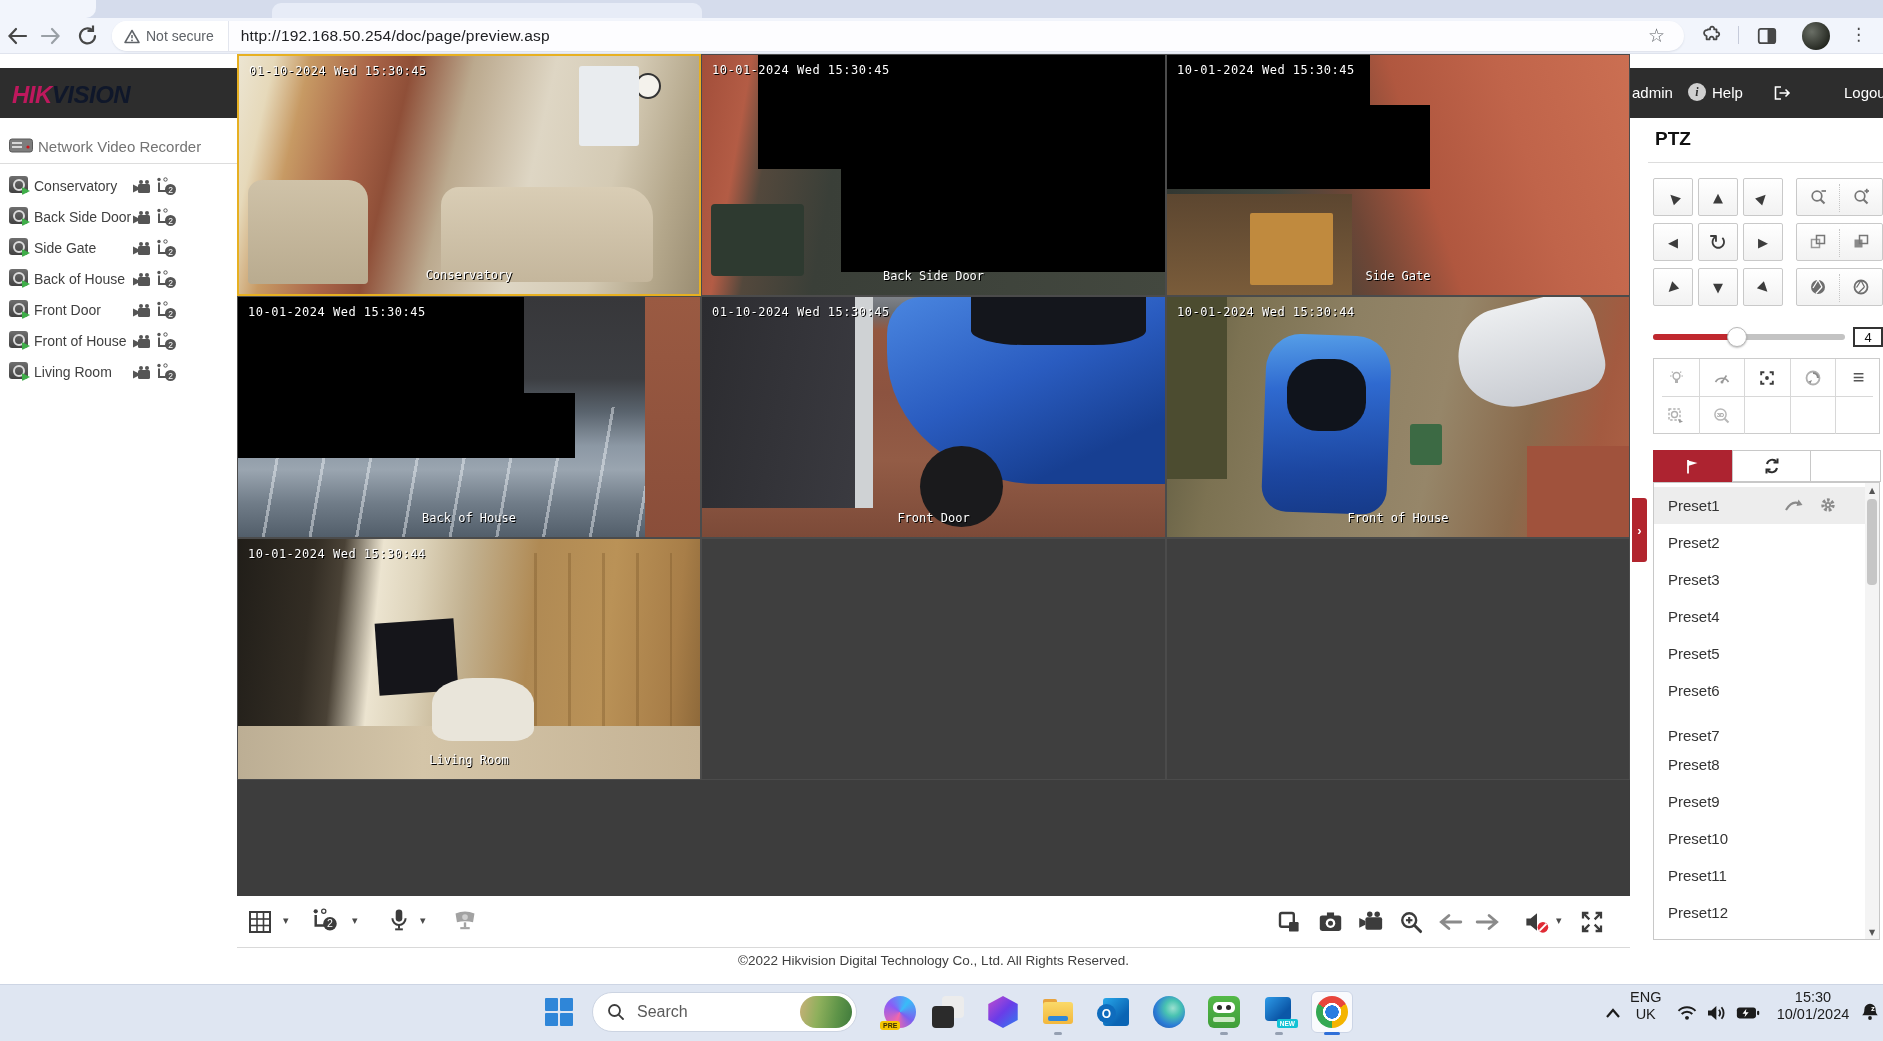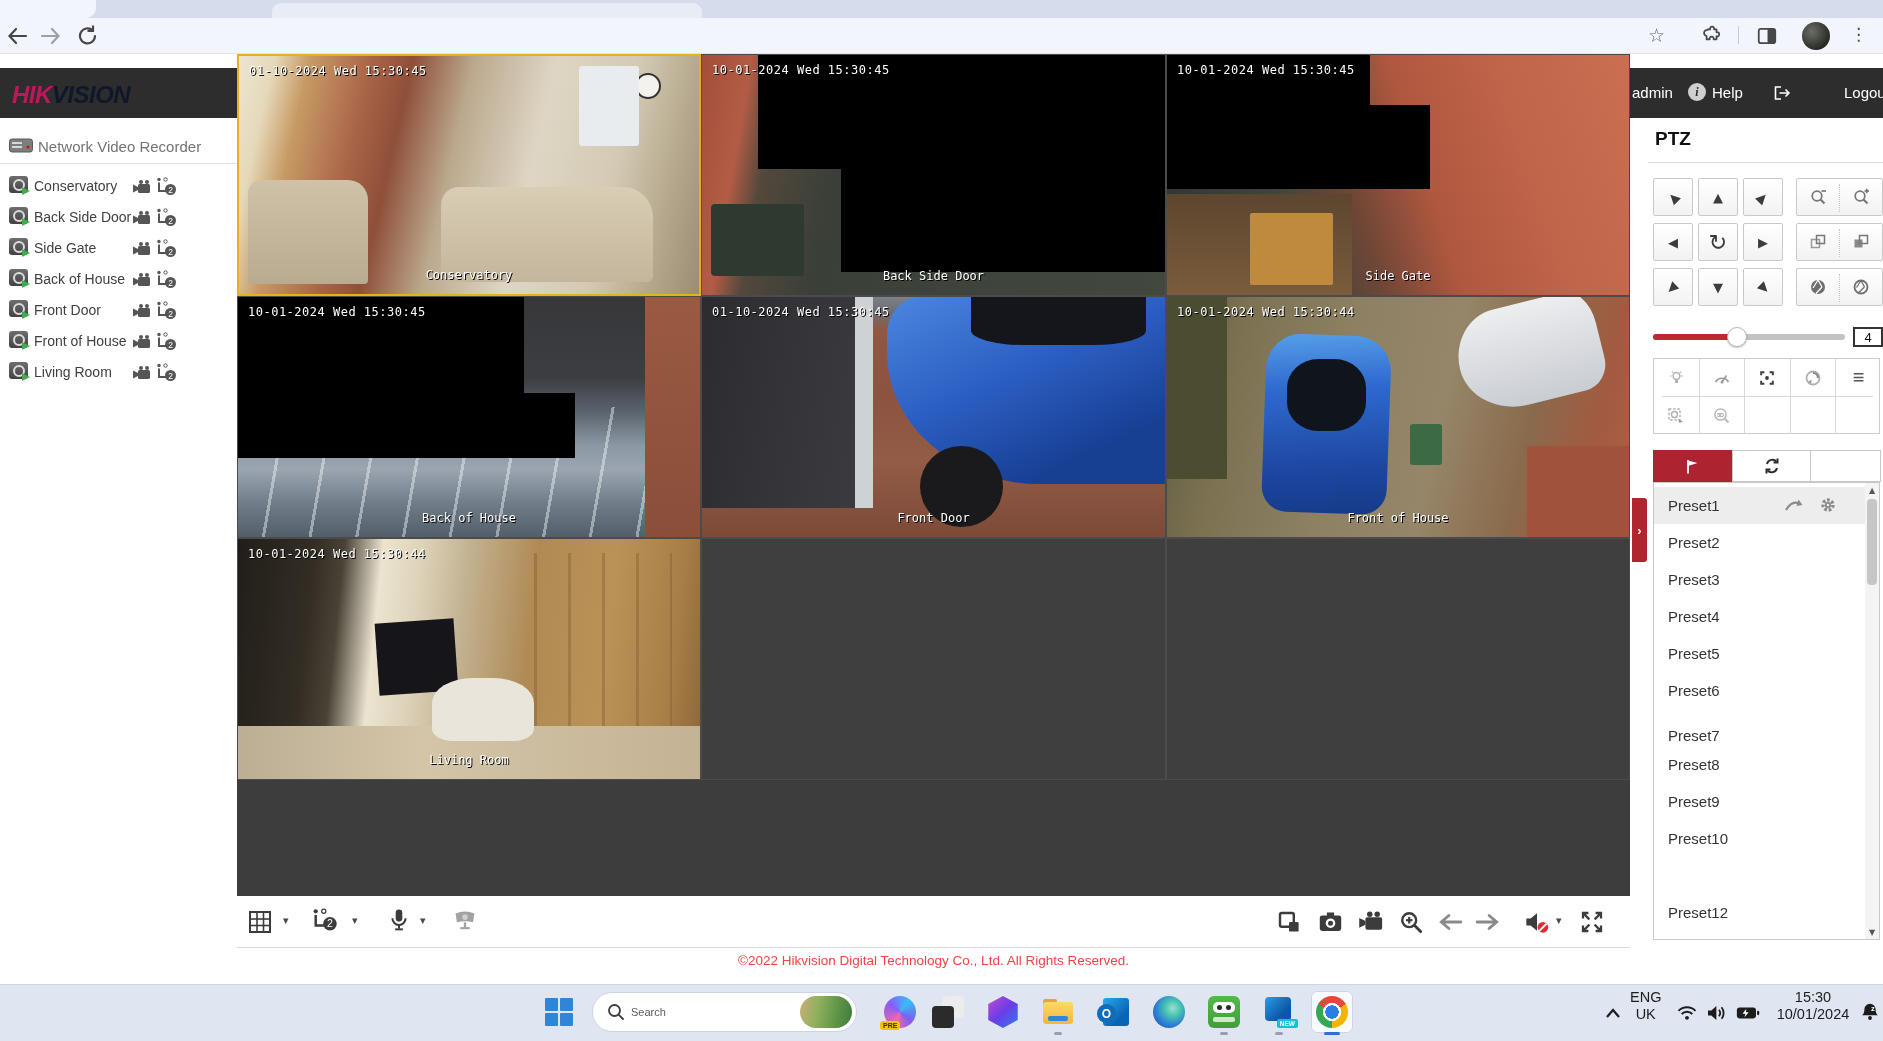--- a/index.html
+++ b/index.html
@@ -32,21 +32,21 @@
   .video-wrap{position:absolute;left:237px;top:54px;width:1393px;height:842px;background:#3d3d3d;z-index:5}
   .tile{position:absolute;border:1px solid #4b4b4b;overflow:hidden;background:#3f3f3f}
   .tile .ts{position:absolute;top:8px;left:10px;font:12px "DejaVu Sans Mono",monospace;color:#fff;text-shadow:1px 1px 0 #000;letter-spacing:.5px;z-index:4}
   .tile .lbl{position:absolute;bottom:12px;left:0;width:100%;text-align:center;font:12px "DejaVu Sans Mono",monospace;color:#fff;text-shadow:1px 1px 0 #000;z-index:4}
   .mask{position:absolute;background:#000;z-index:2}
   .blob{position:absolute;z-index:1}
   
   .ptoolbar{position:absolute;left:237px;top:896px;width:1393px;height:52px;background:#fff;border-bottom:1px solid #d9d9d9;z-index:5}
   .tbico{position:absolute;top:910px;z-index:6;cursor:pointer}
   .caret{font-family:"DejaVu Sans",sans-serif;font-size:11px;color:#4a4a4a}
-  .footer{position:absolute;left:237px;top:953px;width:1393px;text-align:center;font-size:13.5px;color:#ef4444}
+  .footer{position:absolute;left:237px;top:953px;width:1393px;text-align:center;font-size:13.5px;color:#404040}
   
   .ptz-title{position:absolute;left:1655px;top:128px;font-size:19px;font-weight:700;color:#111}
   .ptz-div{position:absolute;left:1648px;top:162px;width:235px;height:1px;background:#ddd}
   .pbtn{position:absolute;width:40px;height:38px;border:1px solid #c9c9c9;border-radius:2px;background:linear-gradient(#fff,#f2f2f2);display:flex;align-items:center;justify-content:center;color:#3c3c3c}
   .tri{font-family:"DejaVu Sans",sans-serif;font-size:13px;line-height:1}
   .pairbox{position:absolute;width:87px;height:38px;border:1px solid #c9c9c9;border-radius:2px;background:linear-gradient(#fff,#f2f2f2);display:flex}
   .paircell{flex:1;display:flex;align-items:center;justify-content:center}
   .pairdiv{width:0;border-left:1px dotted #c6c6c6;height:28px;margin-top:5px}
   .slider-track{position:absolute;left:1653px;top:334px;width:192px;height:6px;border-radius:3px;background:#c3c3c3}
   .slider-fill{position:absolute;left:0;top:0;height:6px;border-radius:3px;background:#c0282f;width:86px}
@@ -89,20 +89,31 @@
   <svg class="navico" style="left:4px" viewBox="0 0 26 26">
       <path d="M22 13 H6 M12 6 L5.5 13 L12 20" stroke="#474747" stroke-width="2.2" fill="none" stroke-linecap="round"></path>
     </svg>
   <svg class="navico" style="left:38px" viewBox="0 0 26 26">
       <path d="M4 13 H20 M14 6 L20.5 13 L14 20" stroke="#9aa0a6" stroke-width="2.2" fill="none" stroke-linecap="round"></path>
     </svg>
   <svg class="navico" style="left:75px" viewBox="0 0 26 26">
       <path d="M20 13 A7.5 7.5 0 1 1 17.6 7.4" stroke="#474747" stroke-width="2.2" fill="none" stroke-linecap="round"></path>
       <path d="M18 2.5 V8 H12.5" stroke="#474747" stroke-width="2.2" fill="none"></path>
     </svg>
+  <div class="omnibox">
+    <div class="chip">
+      <svg width="16" height="15" viewBox="0 0 16 15">
+          <path d="M8 1.5 L15 13.5 H1 Z" fill="none" stroke="#5f6368" stroke-width="1.5" stroke-linejoin="round"></path>
+          <line x1="8" y1="6" x2="8" y2="9.3" stroke="#5f6368" stroke-width="1.5"></line>
+          <circle cx="8" cy="11.4" r="0.9" fill="#5f6368"></circle>
+        </svg>
+      <span>Not secure</span>
+    </div>
+    <span class="urltext">http://192.168.50.254/doc/page/preview.asp</span>
+  </div>
   <span class="abs" style="left:1648px;top:24px;font-size:19px;color:#5f6368;font-family:'DejaVu Sans',sans-serif">☆</span>
   <svg class="navico" style="left:1700px;top:25px;width:22px;height:22px" viewBox="0 0 20 20">
       <path d="M7 4 h2.2 a1.9 1.9 0 1 1 3.6 0 H15 v2.6 a1.9 1.9 0 1 1 0 3.6 V13 h-2.6 a1.9 1.9 0 1 0 -3.6 0 H6 v-3 a1.9 1.9 0 1 1 1 -5.5 Z" fill="none" stroke="#474747" stroke-width="1.6" stroke-linejoin="round"></path>
     </svg>
   <div class="abs" style="left:1738px;top:26px;width:1px;height:18px;background:#c6cbda"></div>
   <svg class="navico" style="left:1756px;top:25px;width:22px;height:22px" viewBox="0 0 20 20">
       <rect x="2.5" y="3.5" width="15" height="13" rx="2" fill="none" stroke="#474747" stroke-width="1.6"></rect>
       <rect x="10.5" y="3.5" width="7" height="13" rx="1" fill="#474747"></rect>
     </svg>
   <div class="abs" style="left:1802px;top:22px;width:28px;height:28px;border-radius:50%;background:radial-gradient(circle at 35% 35%,#6a6f66,#23261f 75%)"></div>
@@ -594,20 +605,23 @@
       </div>
     <div class="prow" style="top:263px">
         <span>Preset8</span>
       </div>
     <div class="prow" style="top:300px">
         <span>Preset9</span>
       </div>
     <div class="prow" style="top:337px">
         <span>Preset10</span>
       </div>
+    <div class="prow" style="top:374px">
+        <span>Preset11</span>
+      </div>
     <div class="prow" style="top:411px">
         <span>Preset12</span>
       </div>
     <div class="sbar">
       <div class="sbtn" style="top:0">▲</div>
       <div class="sthumb"></div>
       <div class="sbtn" style="top:442px">▼</div>
     </div>
   </div>
 
@@ -620,21 +634,21 @@
       <div></div>
       <div></div>
       <div></div>
       <div></div>
     </div>
   <div class="searchpill">
     <svg style="margin-left:14px" width="18" height="18" viewBox="0 0 18 18">
         <circle cx="7.5" cy="7.5" r="5.5" fill="none" stroke="#3c3c3c" stroke-width="1.8"></circle>
         <line x1="11.8" y1="11.8" x2="16" y2="16" stroke="#3c3c3c" stroke-width="1.8" stroke-linecap="round"></line>
       </svg>
-    <span style="margin-left:6px;font-size:11px;color:#5a5a5a">Search</span>
+    <span style="margin-left:12px;font-size:16px;color:#5a5a5a">Search</span>
     <div style="margin-left:auto;margin-right:4px;width:52px;height:32px;border-radius:16px;background:linear-gradient(100deg,#c8b078 0%,#8fb05c 35%,#5e9448 70%,#3f7a3c 100%)"></div>
   </div>
   <div class="appico" style="left:884px;border-radius:50%;background:conic-gradient(from 200deg,#f468a8,#8a5cf6 30%,#38bdf8 55%,#7c5ff0 80%,#f468a8)">
       <div style="position:absolute;left:-4px;bottom:-2px;background:#f5c400;color:#3a2d00;font:700 7px 'Liberation Sans',sans-serif;padding:1px 3px;border-radius:3px">PRE</div>
     </div>
   <div class="appico" style="left:932px">
       <div style="position:absolute;right:0;top:0;width:22px;height:22px;background:#ececec;border-radius:4px"></div>
       <div style="position:absolute;left:0;bottom:0;width:22px;height:22px;background:#2b2b2b;border-radius:4px"></div>
     </div>
   <div class="appico" style="left:987px;background:linear-gradient(135deg,#c74ecb 0%,#6a3ce8 50%,#2e7ff0 100%);clip-path:polygon(50% 0,96% 25%,96% 75%,50% 100%,4% 75%,4% 25%)"></div>

